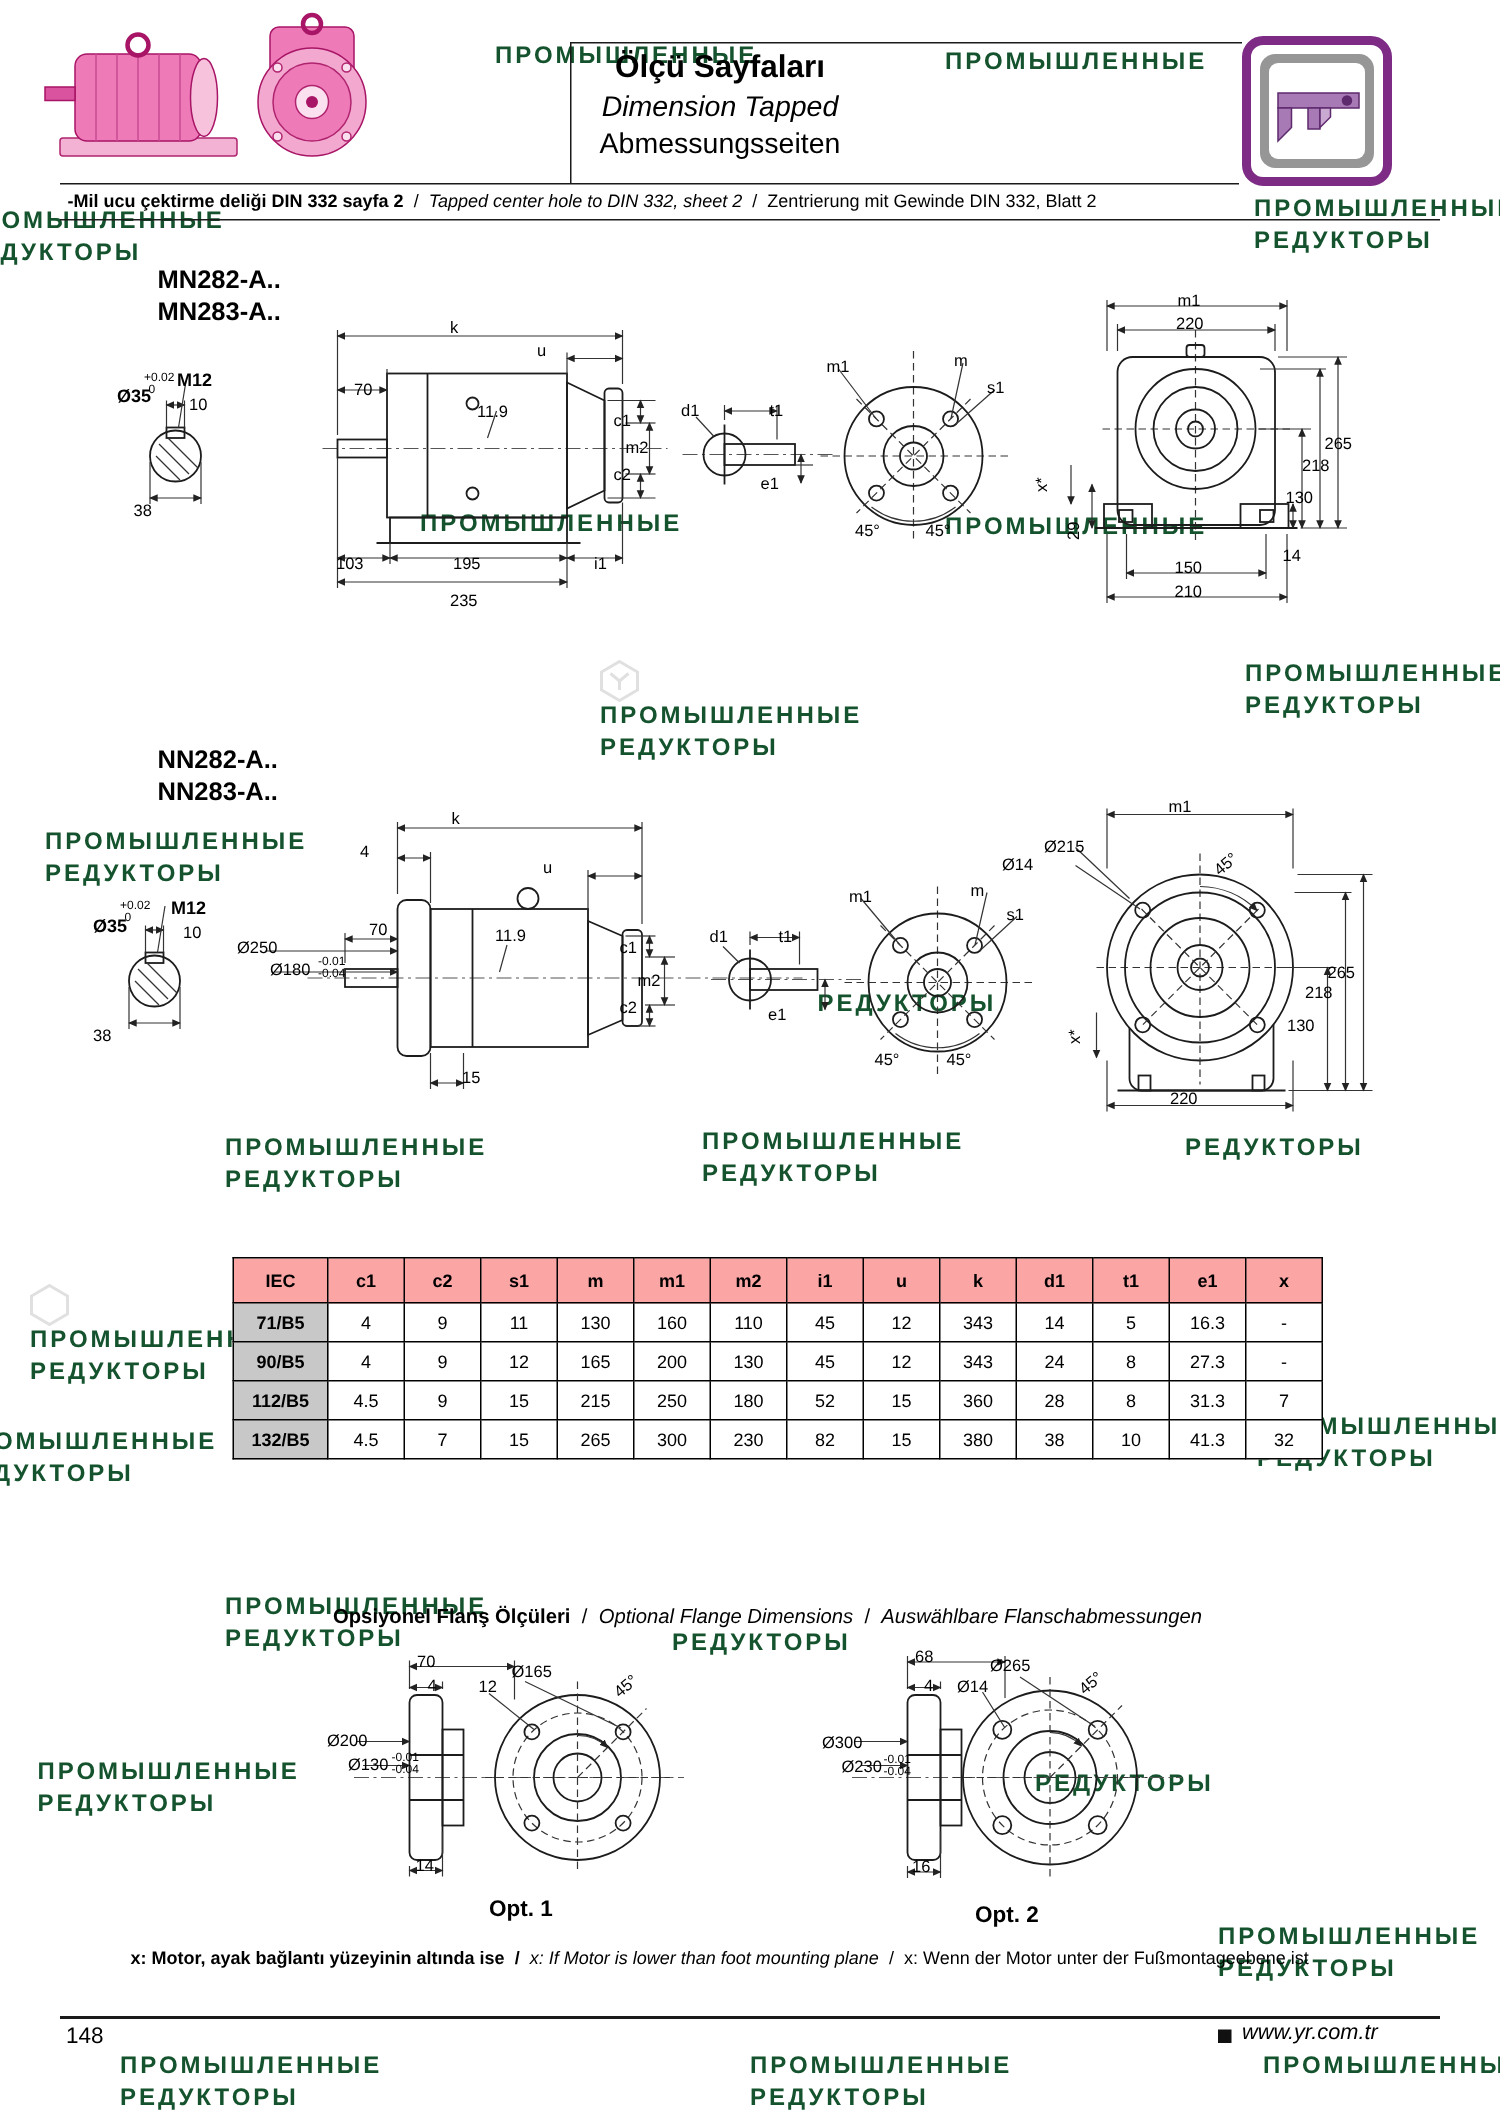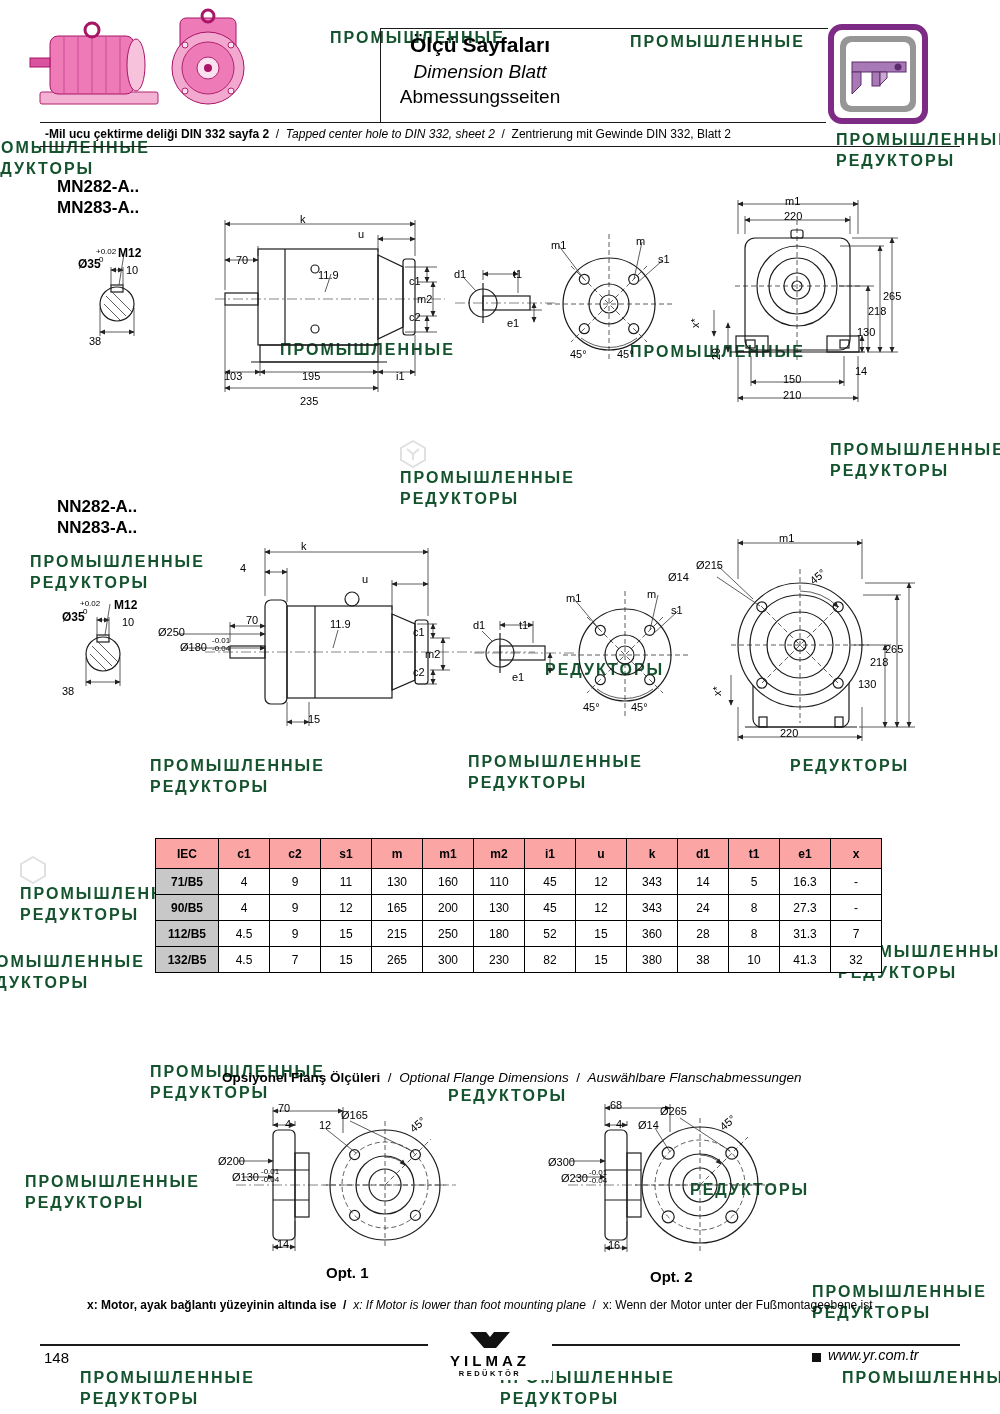--- a/index.html
+++ b/index.html
@@ -17,21 +17,21 @@
   .sf{stroke:#1c1c1c;stroke-width:1.2;fill:#fff;}
   .t{stroke:#333;stroke-width:0.8;fill:none;}
   .d{stroke:#333;stroke-width:0.8;fill:none;stroke-dasharray:5 3;}
   .cl{stroke:#555;stroke-width:0.7;fill:none;stroke-dasharray:10 3 2 3;}
   
   .dim{position:absolute;z-index:5;font-size:11px;line-height:1;white-space:nowrap;}
   .dim.b{font-weight:bold;font-size:12px;}
   .dim.tiny{font-size:8px;text-align:center;}
   .dim.rot{transform:rotate(-90deg);transform-origin:left top;}
   .dim.rot45{transform:rotate(-40deg);transform-origin:left top;}
-  .model{position:absolute;z-index:5;font-weight:bold;font-size:17px;line-height:1.25;}
+  .model{position:absolute;z-index:5;font-weight:bold;font-size:17px;line-height:1.25;margin-left:48px;}
   
   .htitle{position:absolute;z-index:3;left:380px;top:33px;width:200px;text-align:center;}
   .htitle .t1{font-weight:bold;font-size:21px;}
   .htitle .t2{font-style:italic;font-size:19px;margin-top:4px;}
   .htitle .t3{font-size:19px;margin-top:3px;}
   .hline{position:absolute;z-index:3;border-top:1.5px solid #1a1a1a;height:0;}
   .vline{position:absolute;z-index:3;border-left:1.5px solid #1a1a1a;width:0;}
   .note{position:absolute;z-index:3;left:45px;top:127px;font-size:12px;white-space:nowrap;}
   
   .dim-table{position:absolute;z-index:3;left:155px;top:838px;border-collapse:collapse;
@@ -172,21 +172,21 @@
     <circle cx="155" cy="39" r="3" fill="#fbe0ef" stroke="#b0246f"></circle>
     <circle cx="155" cy="85" r="3" fill="#fbe0ef" stroke="#b0246f"></circle>
     <circle cx="201" cy="85" r="3" fill="#fbe0ef" stroke="#b0246f"></circle>
   </svg>
 
   <div class="hline" style="left:380px;top:28px;width:448px"></div>
   <div class="vline" style="left:380px;top:28px;height:94px"></div>
 
   <div class="htitle">
     <div class="t1">Ölçü Sayfaları</div>
-    <div class="t2">Dimension Blatt</div>
+    <div class="t2">Dimension Tapped</div>
     <div class="t3">Abmessungsseiten</div>
   </div>
 
   <div class="abs" style="left:828px;top:24px;width:100px;height:100px;border:6px solid #7d2b85;border-radius:14px;background:#fff;z-index:3;box-sizing:border-box">
     <svg width="88" height="88" viewBox="0 0 88 88">
       <rect x="6" y="6" width="76" height="76" rx="10" fill="#969696"></rect>
       <rect x="12" y="12" width="64" height="64" rx="6" fill="#ffffff"></rect>
       <rect x="18" y="32" width="54" height="10" fill="#a87ab5" stroke="#5e2a6e"></rect>
       <path d="M18,42 v22 l9,-9 v-13 z" fill="#a87ab5" stroke="#5e2a6e"></path>
       <rect x="38" y="42" width="8" height="14" fill="#a87ab5" stroke="#5e2a6e"></rect>
@@ -709,23 +709,16 @@
   <div class="footnote">
     <b>x: Motor, ayak bağlantı yüzeyinin altında ise</b>
     <b>&nbsp;</b><b>/</b><span>&nbsp;</span>
     <i>x: If Motor is lower than foot mounting plane</i>
     <span>&nbsp;</span><span>/</span><span>&nbsp;</span>
     <span>x: Wenn der Motor unter der Fußmontageebene ist</span>
   </div>
 
   <div class="hline" style="left:40px;top:1344px;width:920px;border-top-width:2px"></div>
   <div class="pagenum">148</div>
-  <div class="logo">
-    <svg width="40" height="16" viewBox="0 0 40 16">
-      <polygon points="0,0 16,0 20,5 24,0 40,0 26,16 14,16" fill="#111"></polygon>
-    </svg>
-    <div class="b1">YILMAZ</div>
-    <div class="b2">REDÜKTÖR</div>
-  </div>
   <div class="sq"></div>
   <div class="site">www.yr.com.tr</div>
 
 </div>
 
 </body></html>

